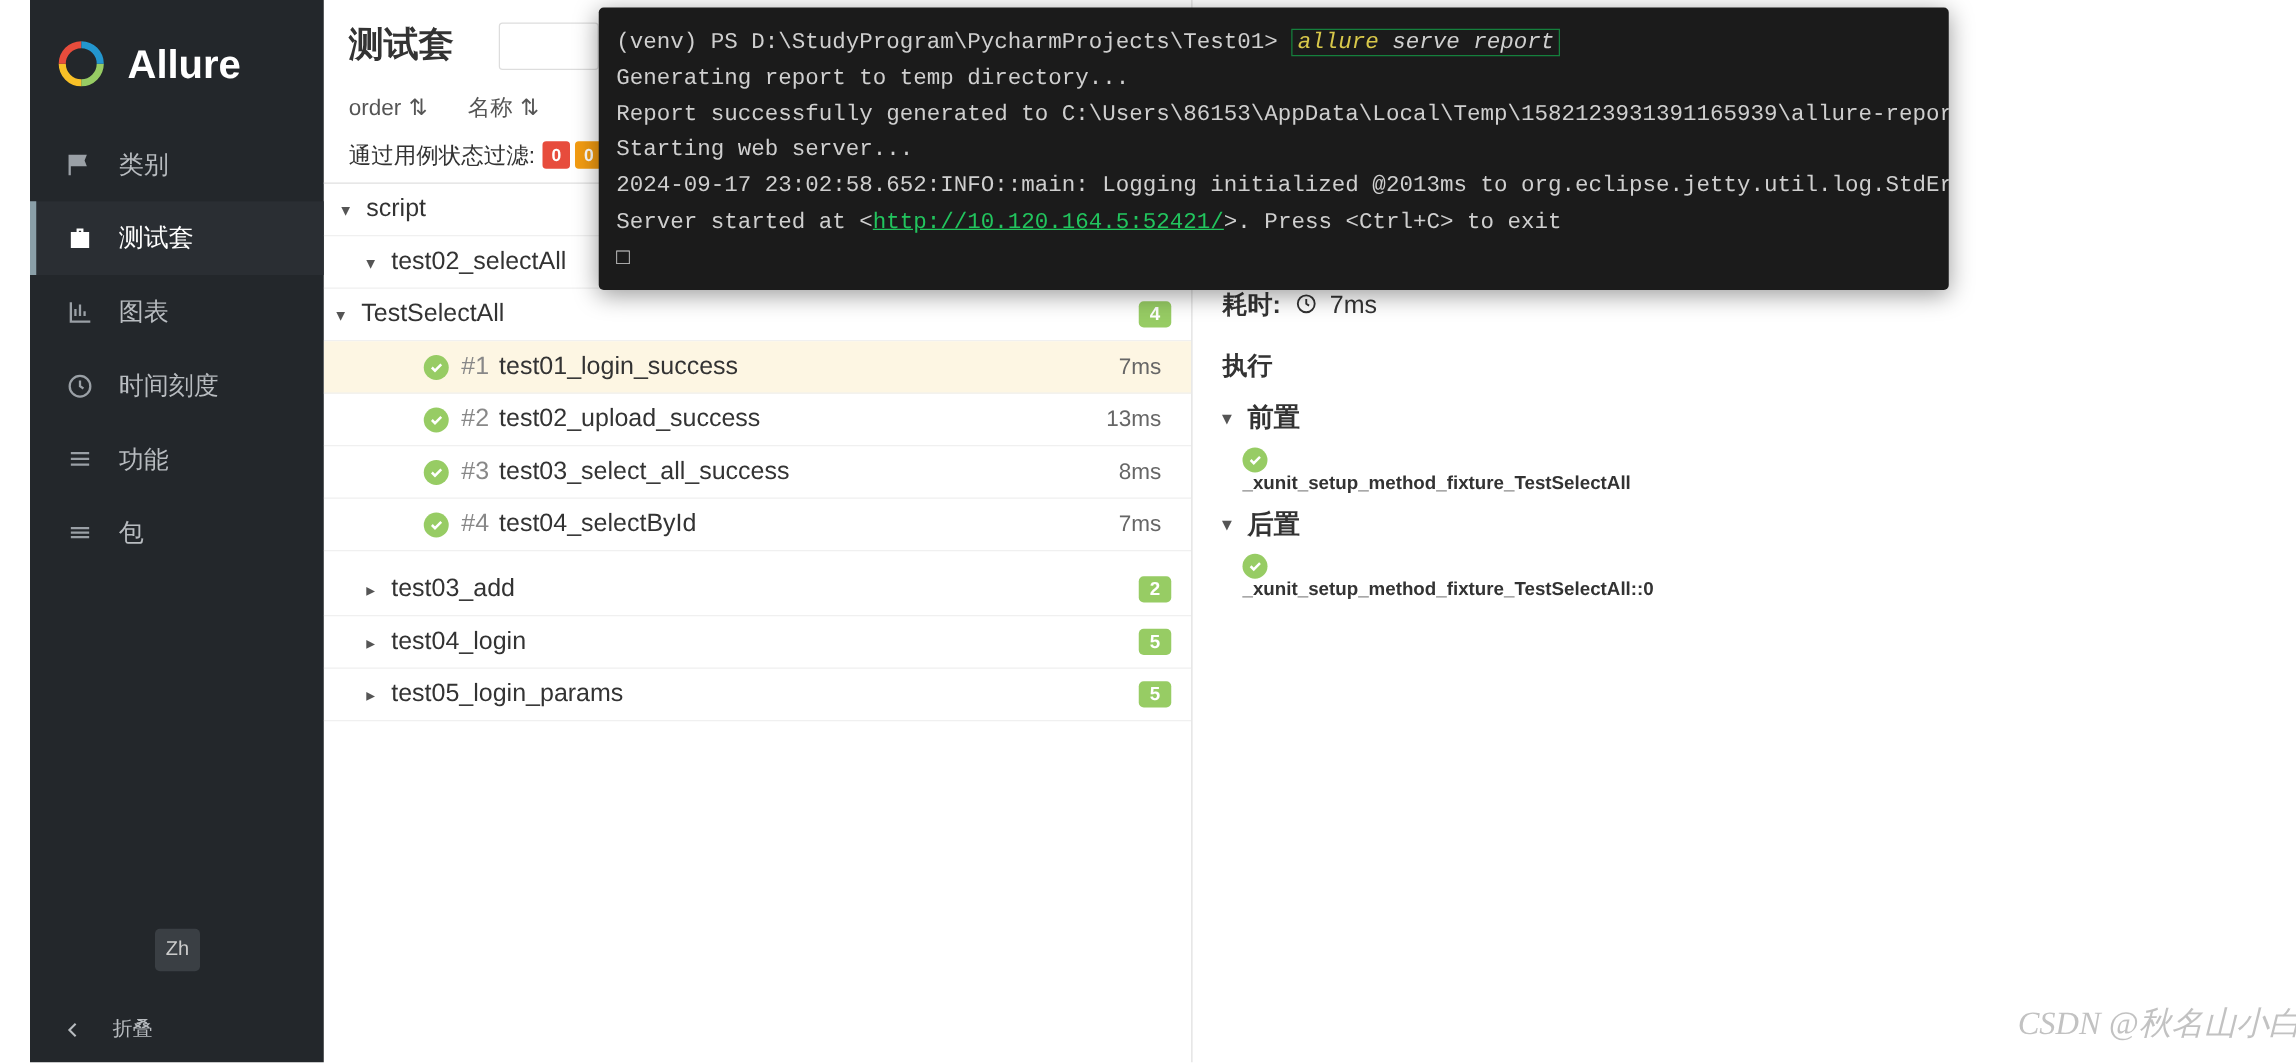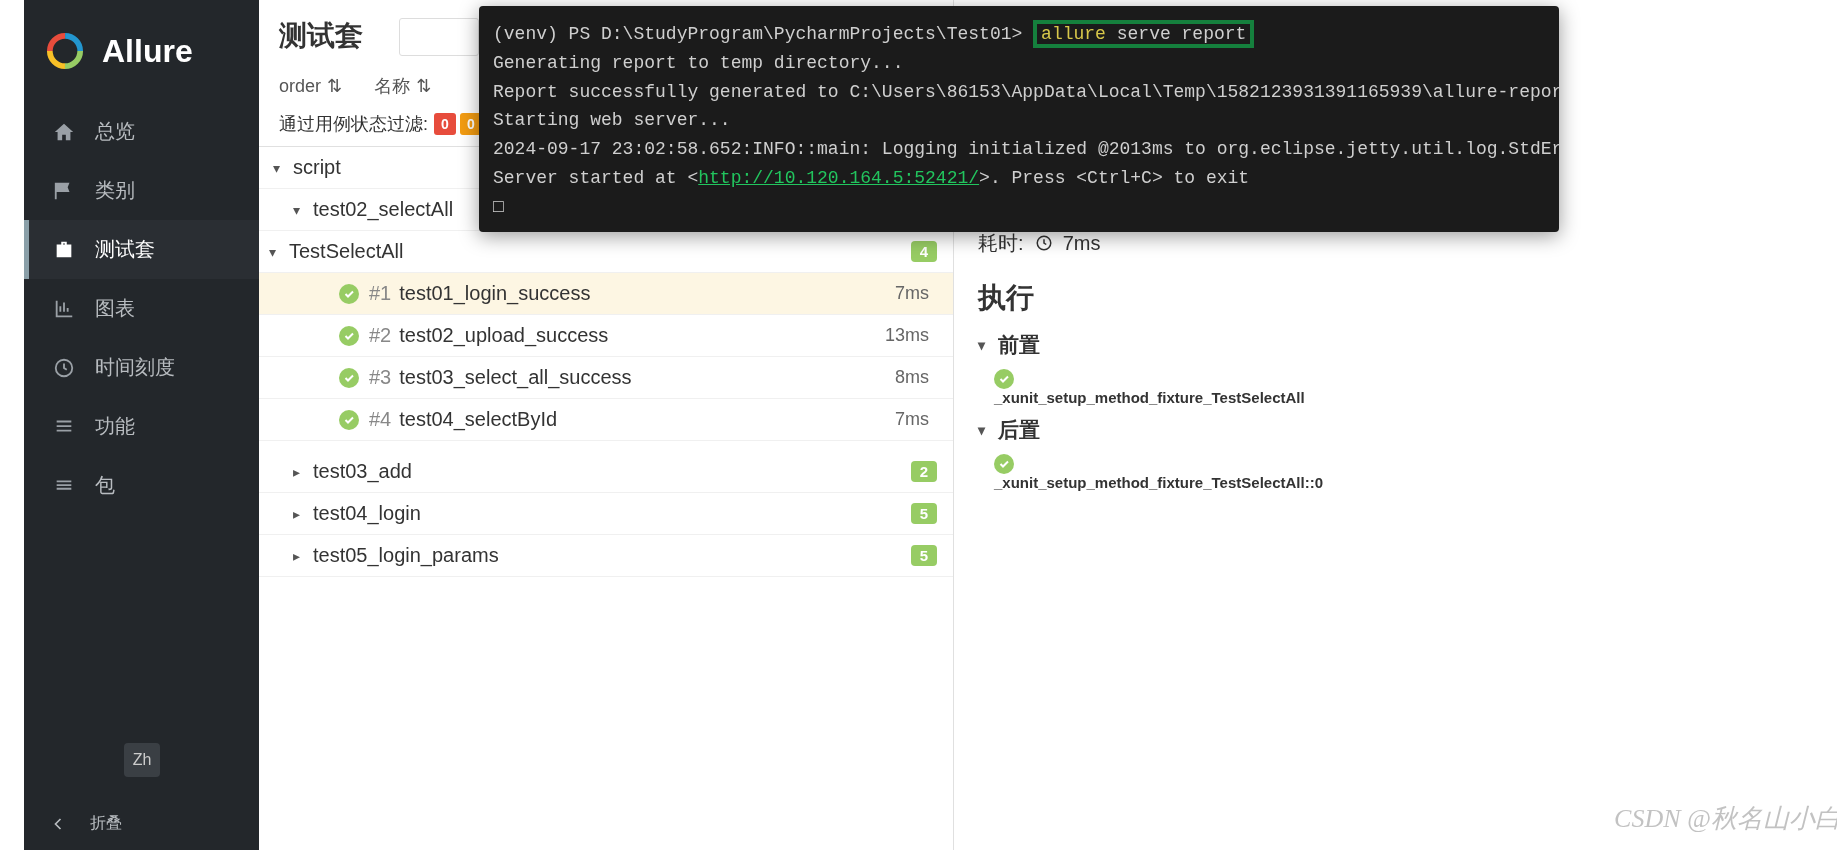--- a/index.html
+++ b/index.html
@@ -47,30 +47,30 @@
 .row-time { color: #666; font-size: 18px; margin-right: 8px; }
 .count-badge { background: #97cc64; color: #fff; border-radius: 4px; padding: 2px 8px; font-size: 15px; font-weight: 600; min-width: 26px; text-align: center; }
 .indent-0 { padding-left: 14px; }
 .indent-1 { padding-left: 34px; }
 .indent-2 { }
 .indent-3 { padding-left: 80px; }
 
 
 .right { flex: 1; padding: 18px 24px; font-size: 20px; }
 .right-line { margin: 12px 0; }
-.right-label { font-weight: 400; margin-right: 4px; }
+.right-label { font-weight: 700; margin-right: 4px; }
 .clock-icon { display: inline-block; vertical-align: -2px; margin: 0 4px 0 2px; }
-.section-head { font-weight: 700; font-size: 28px; margin: 22px 0 14px 0; }
+.section-head { font-weight: 700; font-size: 20px; margin: 22px 0 14px 0; }
 .sub-head { font-weight: 700; font-size: 21px; margin: 10px 0; display: flex; align-items: center; }
 .fixture-row { display: flex; align-items: flex-start; font-weight: 700; font-size: 15px; margin: 8px 0 8px 16px; flex-direction: column; }
 
 
 .terminal { position: absolute; top: 6px; left: 455px; width: 1080px; background: #1b1b1b; color: #cfcfcf; font-family: "Consolas", "Courier New", monospace; font-size: 18px; line-height: 1.6; padding: 14px 10px 10px 14px; border-radius: 4px; box-shadow: 0 4px 20px rgba(0,0,0,0.4); white-space: pre; overflow: hidden; }
 .terminal a { color: #22c55e; text-decoration: underline; }
-.cmd-box { border: 4px solid #15803d; padding: 0 4px; }
+.cmd-box { border: 1px solid #15803d; padding: 0 4px; font-style: italic; }
 .cmd-yellow { color: #d8c84a; }
 
 .watermark { position: absolute; right: 20px; bottom: 14px; font-size: 26px; color: rgba(120,120,120,0.45); font-style: italic; font-family: Liberation Serif, serif; }
 </style>
 </head>
 <body>
 
 <div class="app">
 
   <div class="sidebar">
@@ -79,26 +79,20 @@
         <circle cx="20" cy="20" r="16" fill="none" stroke="#97cc64" stroke-width="6" stroke-dasharray="25 100"></circle>
         <circle cx="20" cy="20" r="16" fill="none" stroke="#f8c027" stroke-width="6" stroke-dasharray="25 100" stroke-dashoffset="-25"></circle>
         <circle cx="20" cy="20" r="16" fill="none" stroke="#e74c3c" stroke-width="6" stroke-dasharray="25 100" stroke-dashoffset="-50"></circle>
         <circle cx="20" cy="20" r="16" fill="none" stroke="#2396cf" stroke-width="6" stroke-dasharray="25 100" stroke-dashoffset="-75"></circle>
       </svg>
       <span class="logo-text">Allure</span>
     </div>
     <div class="nav">
       <div class="nav-item">
         <svg class="icon" viewBox="0 0 24 24" fill="currentColor">
-            <path d="M12 3l10 9h-3v9h-5v-6h-4v6H5v-9H2z"></path>
-          </svg>
-        <span>总览</span>
-      </div>
-      <div class="nav-item">
-        <svg class="icon" viewBox="0 0 24 24" fill="currentColor">
             <path d="M4 3h14l-2 5 2 5H4v8H2V3z"></path>
           </svg>
         <span>类别</span>
       </div>
       <div class="nav-item active">
         <svg class="icon" viewBox="0 0 24 24" fill="currentColor">
             <path d="M9 3h6v3h5v14H4V6h5V3zm2 3h2V5h-2v1z"></path>
           </svg>
         <span>测试套</span>
       </div>

